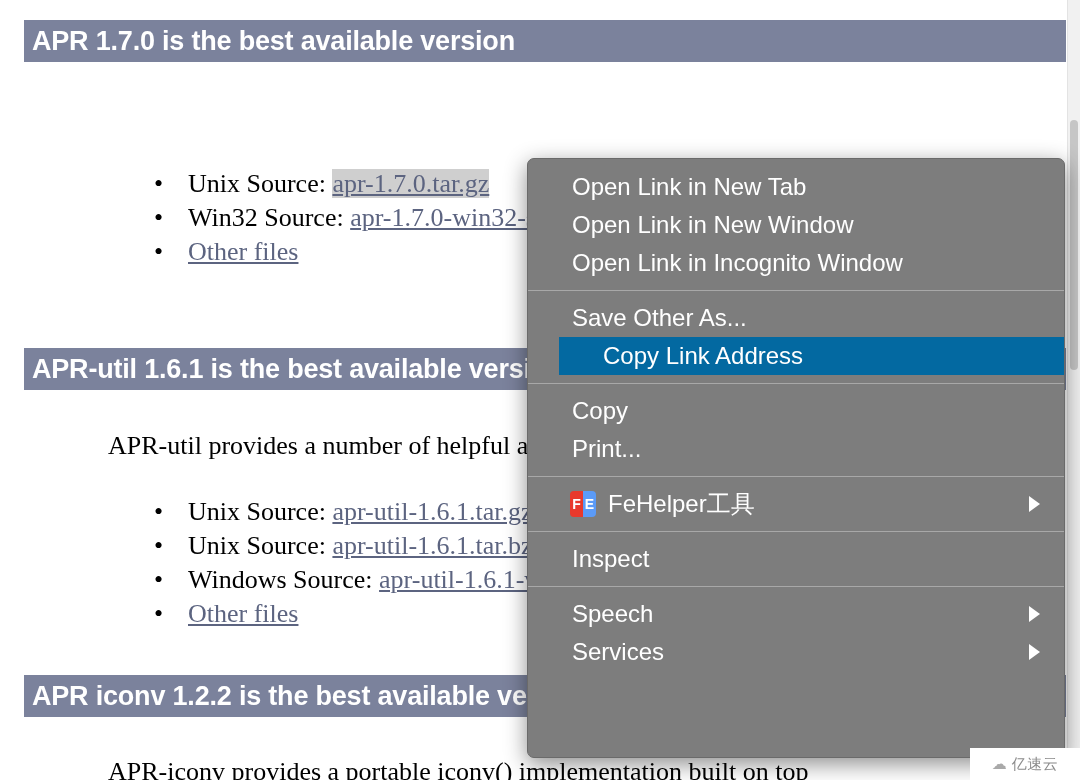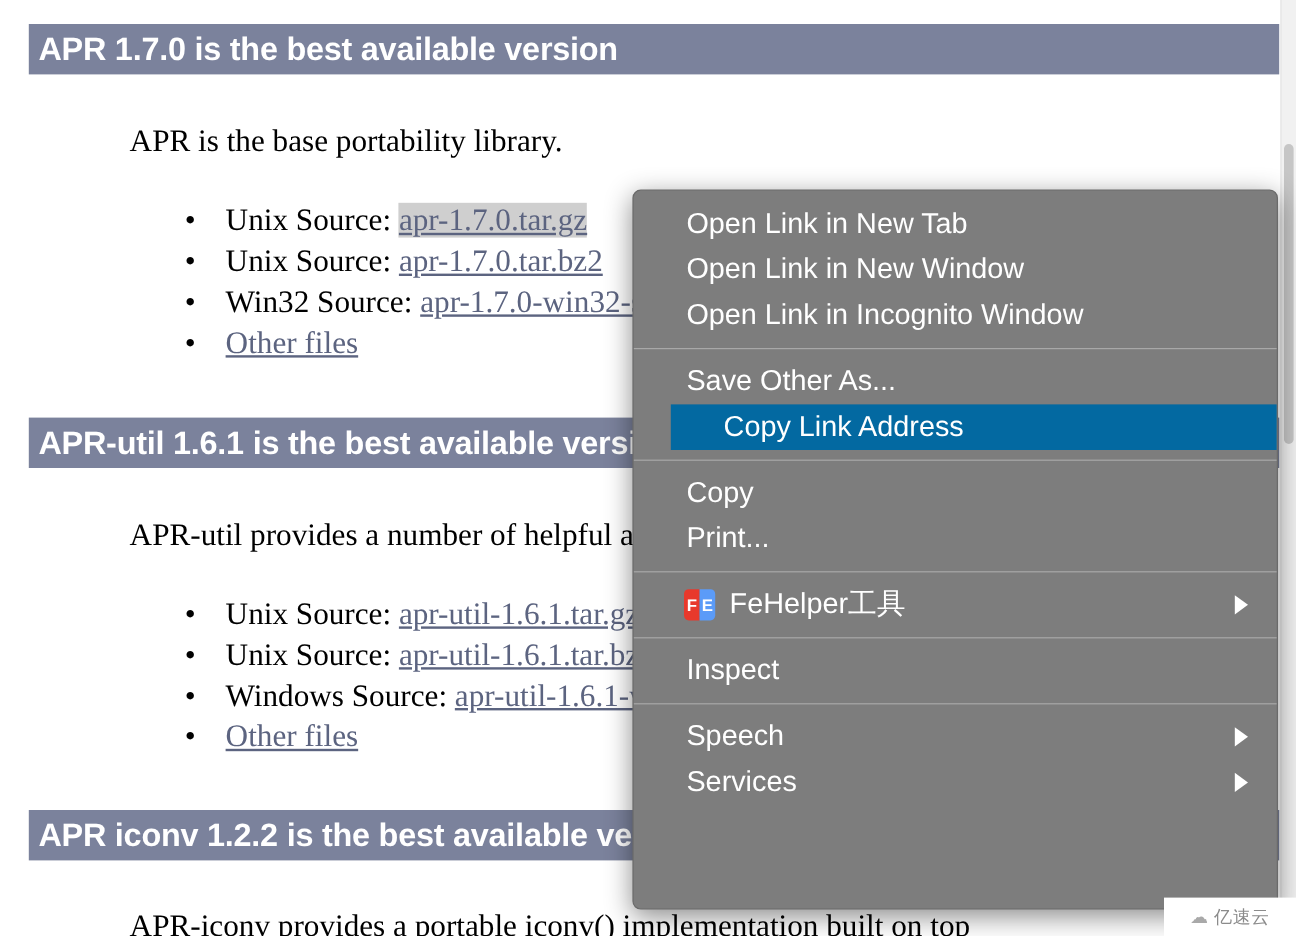--- a/index.html
+++ b/index.html
@@ -224,28 +224,24 @@
 </style>
 </head>
 <body>
 
 <div id="page">
 
   <div class="page-content">
 
     <div class="section-heading" style="top:20px;">APR 1.7.0 is the best available version</div>
 
-    <div class="body-para" style="top:103px;">APR is the base portability library.</div>
 
     <ul class="bullet-list" style="top:167px;">
       <li>
         <span>Unix Source: </span><a class="dl-link selected" href="#">apr-1.7.0.tar.gz</a>
-      </li>
-      <li>
-        <span>Unix Source: </span><a class="dl-link" href="#">apr-1.7.0.tar.bz2</a>
       </li>
       <li>
         <span>Win32 Source: </span><a class="dl-link" href="#">apr-1.7.0-win32-src.zip</a>
       </li>
       <li>
         <a class="dl-link" href="#">Other files</a>
       </li>
     </ul>
 
     <div class="section-heading" style="top:348px;">APR-util 1.6.1 is the best available version</div>

